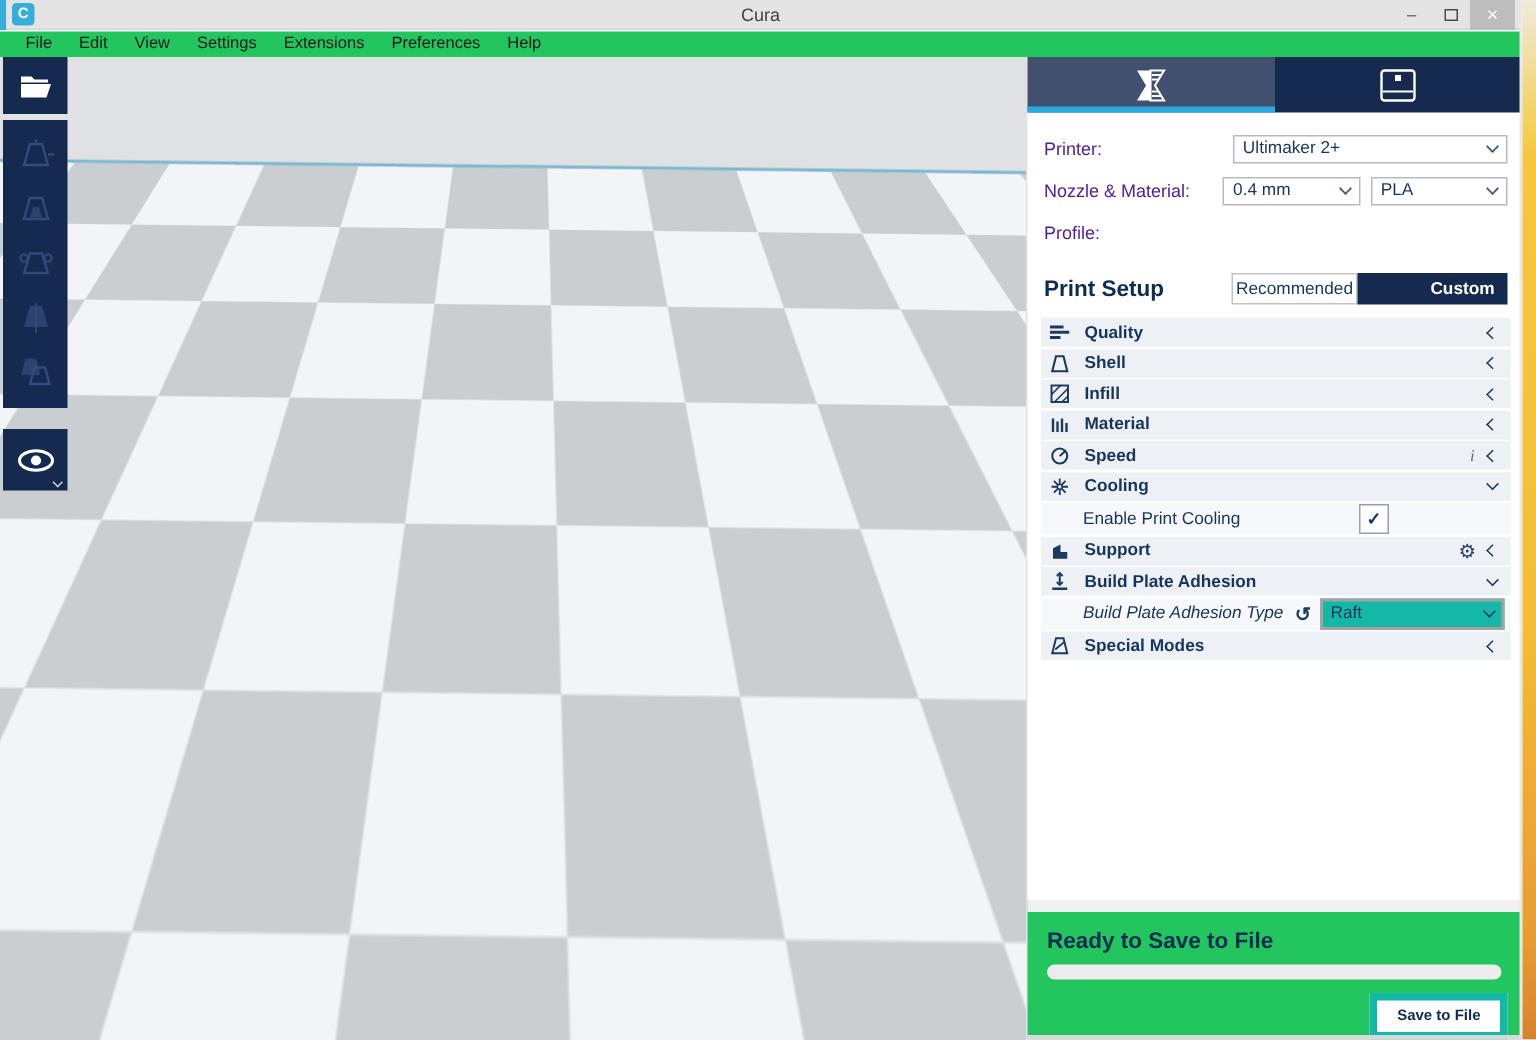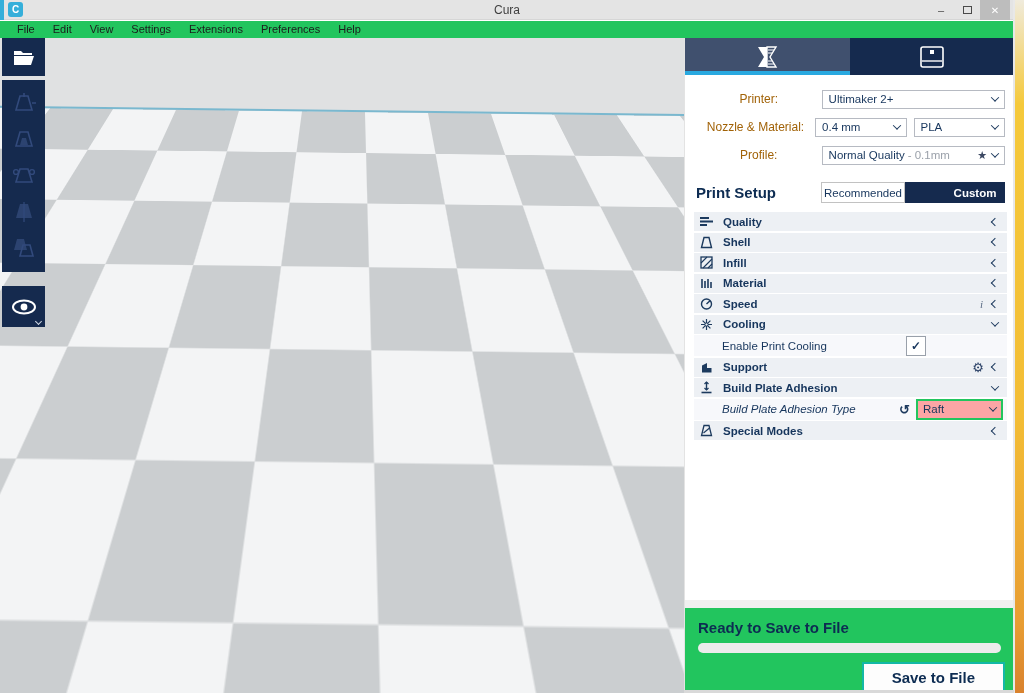--- a/index.html
+++ b/index.html
@@ -57,21 +57,21 @@
   
   .right-panel { position:absolute; left:684px; top:38px; width:330px; height:655px; background:#fff; border-left:1px solid #e3e3e3; }
   .tabs { display:flex; height:37px; }
   .tab { flex:1; display:flex; align-items:center; justify-content:center; position:relative; }
   .tab.active { background:#40506e; }
   .tab.active::after { content:""; position:absolute; left:0; right:0; bottom:0; height:4px; background:#29a9e0; }
   .tab.inactive { background:#152a4e; }
 
   .machine-rows { padding:10px 9px 0 11px; }
   .m-row { display:flex; align-items:center; height:28px; }
-  .m-label { width:126px; font-size:12px; color:#a16207;text-align:center; }
+  .m-label { width:126px; font-size:12px; color:#4c1d95; }
   .combo { height:19px; background:#fff; border:1px solid #b6bac2; display:flex; align-items:center; padding:0 6px; font-size:11.5px; color:#16355c; }
   .combo .grow { flex:1; }
   .combo-wide { width:184px; }
   .combo-half { width:96px; }
   .combo .detail { color:#9ba1aa; margin-left:3px; }
   .combo .star { color:#3c4963; font-size:11px; margin-right:5px; }
   .chv { width:6px; height:6px; border-left:1.6px solid #1d3a5e; border-bottom:1.6px solid #1d3a5e; display:inline-block; flex:none; }
   .chv.down { transform:rotate(-45deg) translate(1px,-1px); }
   .chv.left { transform:rotate(45deg); }
 
@@ -85,29 +85,29 @@
   .cat-row { height:19px; background:#edf0f4; display:flex; align-items:center; padding:0 9px 0 6px; }
   .cat-icon { width:15px; margin-right:8px; display:flex; align-items:center; }
   .cat-label { flex:1; font-size:11.5px; font-weight:bold; color:#16355c; }
   .gear { color:#2d4368; font-size:13px; margin-right:8px; }
   .info-i { color:#5a6b84; font-size:11px; font-style:italic; font-family:"Liberation Serif",serif; margin-right:9px; }
   .sub-row { height:21px; background:#f7f8fb; display:flex; align-items:center; padding:0 4px 0 28px; font-size:11.5px; color:#16355c; }
   .sub-label { flex:1; }
   .sub-label.italic { font-style:italic; }
   .checkbox { width:20px; height:20px; background:#fff; border:1px solid #99a0aa; display:flex; align-items:center; justify-content:center; color:#16355c; font-size:12px; font-weight:bold; margin-right:77px; }
   .reset { color:#1d3a5e; font-size:13px; font-weight:bold; margin-right:6px; }
-  .dropdown-hl { width:87px; height:21px; border:2px solid #22c55e; background:#fca5a5; display:flex; align-items:center; padding:0 5px; font-size:11.5px; color:#16355c; }
+  .dropdown-hl { width:123px; height:21px; border:2px solid #a3a3a3; background:#14b8a6; display:flex; align-items:center; padding:0 5px; font-size:11.5px; color:#16355c; }
   .dropdown-hl .grow { flex:1; }
 
   .job { position:absolute; left:0; bottom:0; width:100%; height:93px; background:#22c55e; }
   .job-divider { height:8px; background:#f0f0f0; }
   .job-status { margin:11px 13px 7px; font-size:15px; font-weight:bold; color:#0d2c52; }
   .progress { height:10px; background:#ececec; border-radius:5px; margin:0 13px; }
   .save-row { display:flex; justify-content:flex-end; margin:9px 9px 0 0; }
-  .save-btn { padding:5px 28px; background:#fdfdfd; border:2px solid #14b8a6; font-size:15px; font-weight:bold; color:#0d2c52; }
+  .save-btn { padding:5px 13px; background:#fdfdfd; border:5px solid #14b8a6; font-size:10px; font-weight:bold; color:#0d2c52; }
 
   
   .right-strip { position:absolute; left:1015px; top:0; width:9px; height:693px;
     background:linear-gradient(#f0ebdc, #f5c93b 15%, #f3bd35 60%, #e89d33 90%, #d9822e); }
   .win-right-border { position:absolute; left:1013px; top:0; width:2px; height:693px; background:#e8e8e8; }
   .win-bottom { position:absolute; left:0; bottom:0; width:1014px; height:3px; background:#d9d9d9; }
 </style>
 </head>
 <body>
 
@@ -259,26 +259,20 @@
           <span class="grow">0.4 mm</span>
           <span class="chv down"></span>
         </div>
         <div class="combo combo-half">
           <span class="grow">PLA</span>
           <span class="chv down"></span>
         </div>
       </div>
       <div class="m-row">
         <span class="m-label">Profile:</span>
-        <div class="combo combo-wide">
-          <span>Normal Quality</span>
-          <span class="detail grow">- 0.1mm</span>
-          <span class="star">★</span>
-          <span class="chv down"></span>
-        </div>
       </div>
     </div>
 
     <div class="setup-header">
       <span class="setup-title">Print Setup</span>
       <div class="mode-btn mode-rec">Recommended</div>
       <div class="mode-btn mode-cus">Custom</div>
     </div>
 
     <div class="cats">

